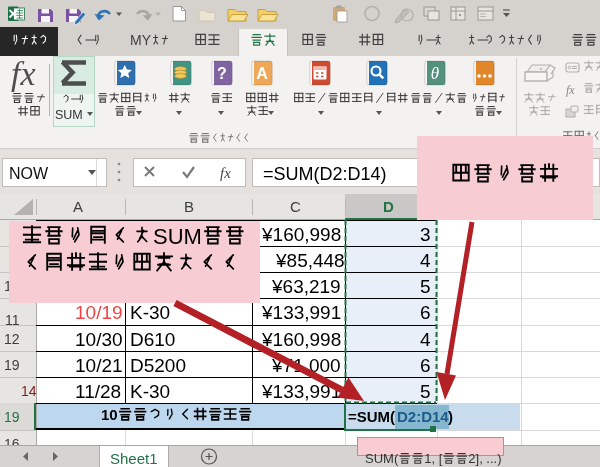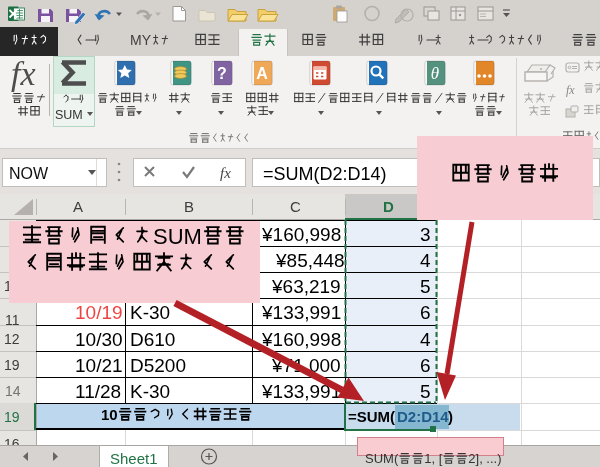--- a/index.html
+++ b/index.html
@@ -366,21 +366,21 @@
 <div style="position:absolute;top:252px;font:14px 'Liberation Sans';color:#3d3d3d;white-space:pre;line-height:17px;left:12px;">9</div>
 <div style="position:absolute;left:0px;top:272px;width:36px;height:1px;background:#c5c2bf;"></div>
 <div style="position:absolute;top:278px;font:14px 'Liberation Sans';color:#3d3d3d;white-space:pre;line-height:17px;left:4px;">10</div>
 <div style="position:absolute;left:0px;top:298px;width:36px;height:1px;background:#c5c2bf;"></div>
 <div style="position:absolute;top:304px;font:14px 'Liberation Sans';color:#3d3d3d;white-space:pre;line-height:17px;left:5px;margin-top:8px;">11</div>
 <div style="position:absolute;left:0px;top:325px;width:36px;height:1px;background:#c5c2bf;"></div>
 <div style="position:absolute;top:331px;font:14px 'Liberation Sans';color:#3d3d3d;white-space:pre;line-height:17px;left:4px;text-align:center;">12</div>
 <div style="position:absolute;left:0px;top:351px;width:36px;height:1px;background:#c5c2bf;"></div>
 <div style="position:absolute;top:357px;font:14px 'Liberation Sans';color:#3d3d3d;white-space:pre;line-height:17px;left:4px;">19</div>
 <div style="position:absolute;left:0px;top:377px;width:36px;height:1px;background:#c5c2bf;"></div>
-<div style="position:absolute;top:383px;font:14px 'Liberation Sans';color:#737373;white-space:pre;line-height:17px;left:5px;">14</div>
+<div style="position:absolute;top:383px;font:14px 'Liberation Sans';color:#7f1d1d;white-space:pre;line-height:17px;left:21px;">14</div>
 <div style="position:absolute;left:0px;top:403px;width:36px;height:1px;background:#c5c2bf;"></div>
 <div style="position:absolute;left:0px;top:403px;width:36px;height:27px;background:#dcdad6;"></div>
 <div style="position:absolute;top:409px;font:14px 'Liberation Sans';color:#217346;white-space:pre;line-height:17px;left:4px;">19</div>
 <div style="position:absolute;left:34px;top:403px;width:2px;height:27px;background:#217346;"></div>
 <div style="position:absolute;left:0px;top:430px;width:36px;height:1px;background:#c5c2bf;"></div>
 <div style="position:absolute;top:436px;font:14px 'Liberation Sans';color:#3d3d3d;white-space:pre;line-height:17px;left:4px;">16</div>
 <div style="position:absolute;left:437px;top:220px;width:1px;height:226px;background:#d9d9d9;"></div>
 <div style="position:absolute;left:521px;top:220px;width:1px;height:226px;background:#d9d9d9;"></div>
 <div style="position:absolute;left:437px;top:246px;width:163px;height:1px;background:#d9d9d9;"></div>
 <div style="position:absolute;left:437px;top:272px;width:163px;height:1px;background:#d9d9d9;"></div>

